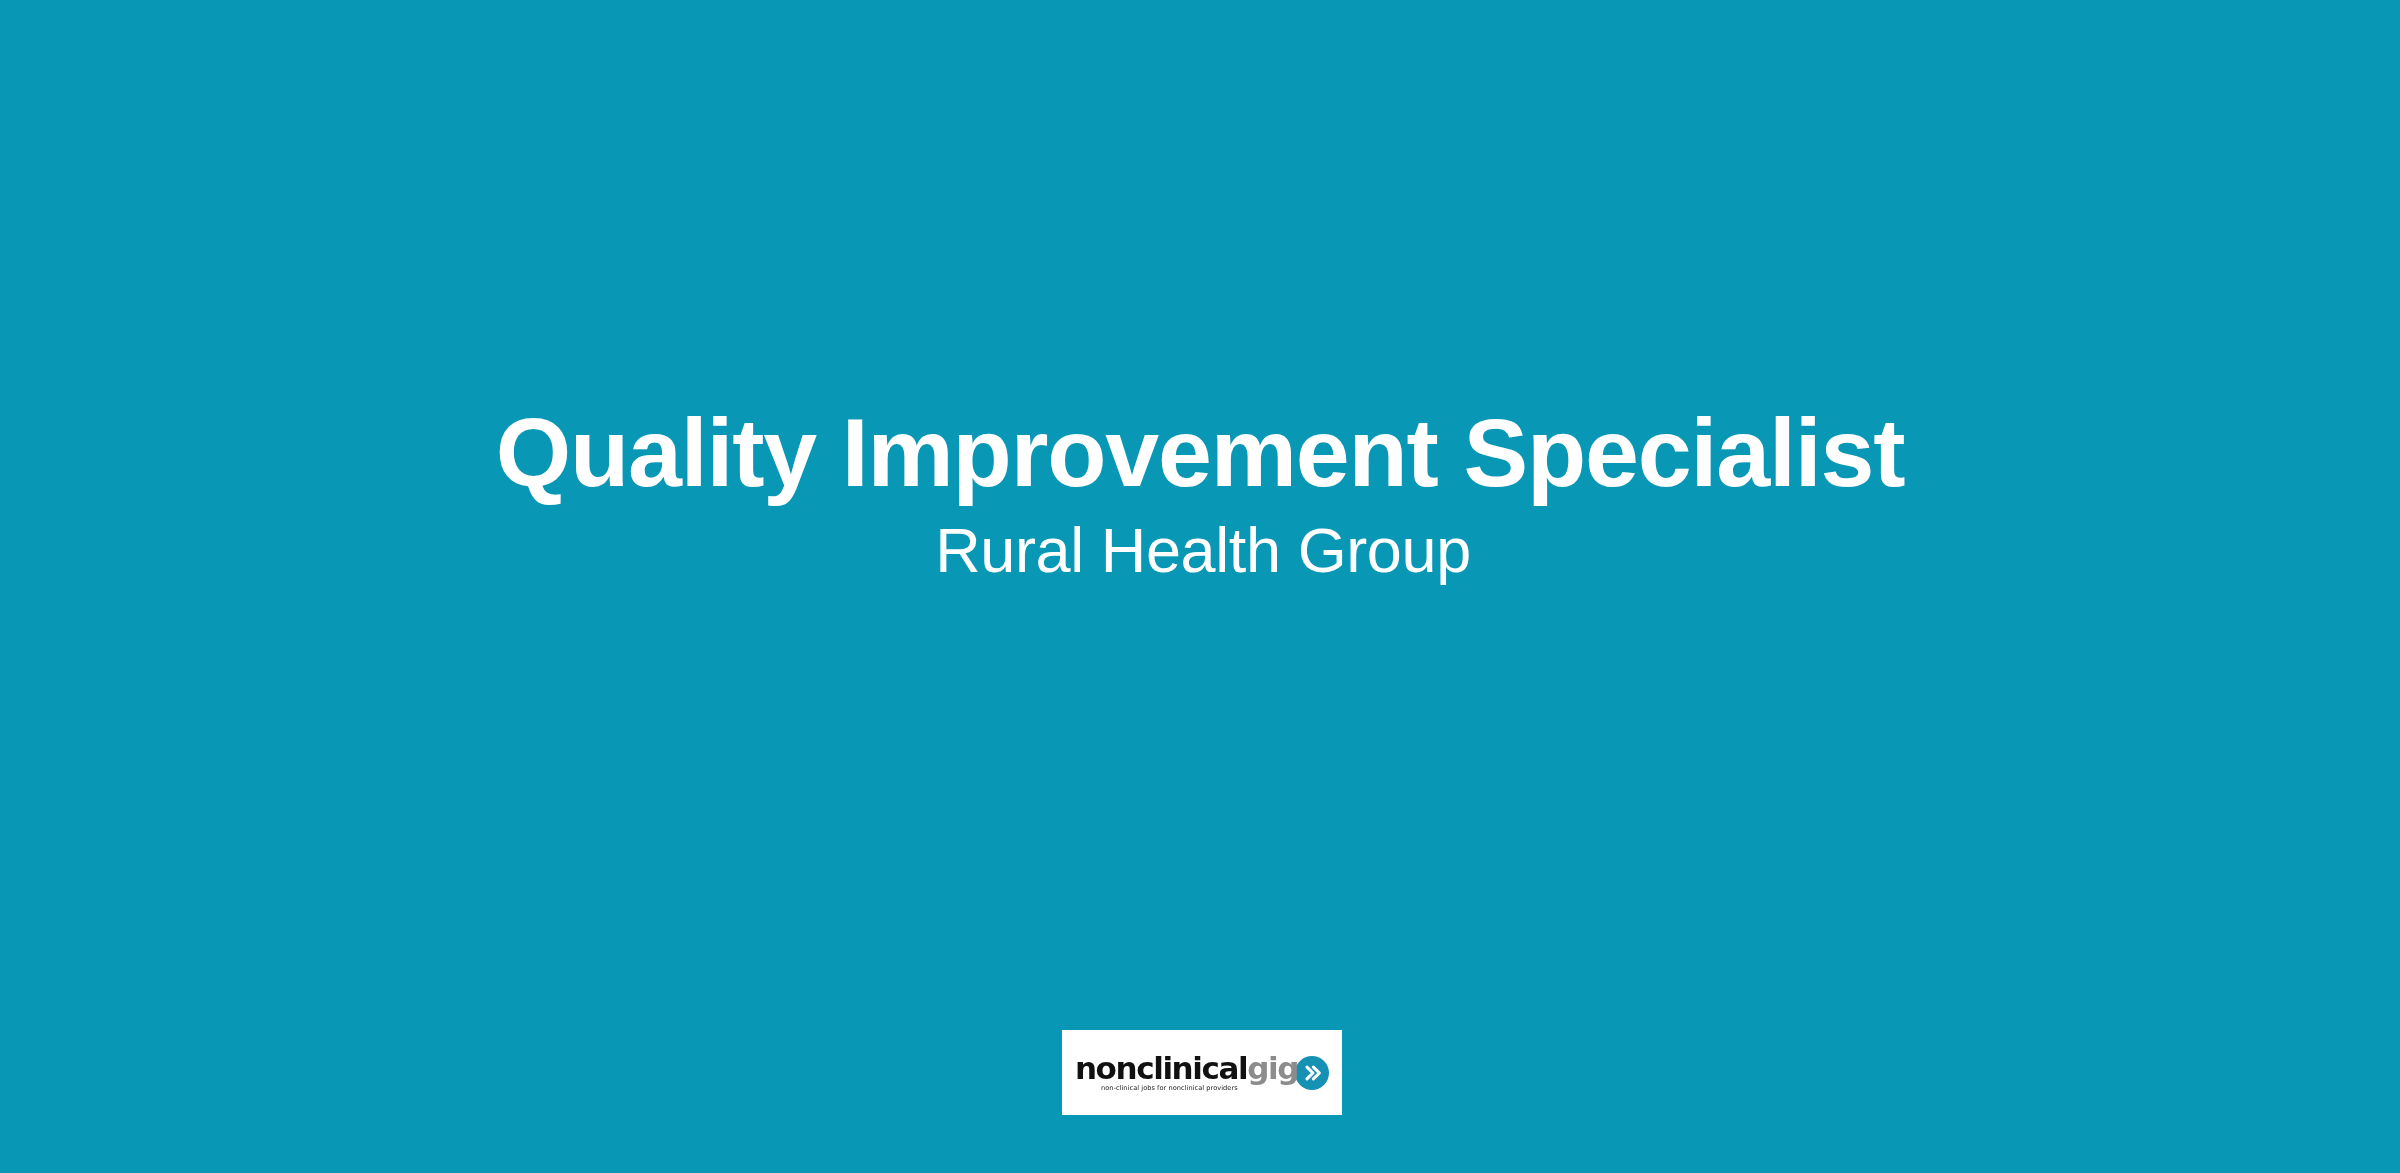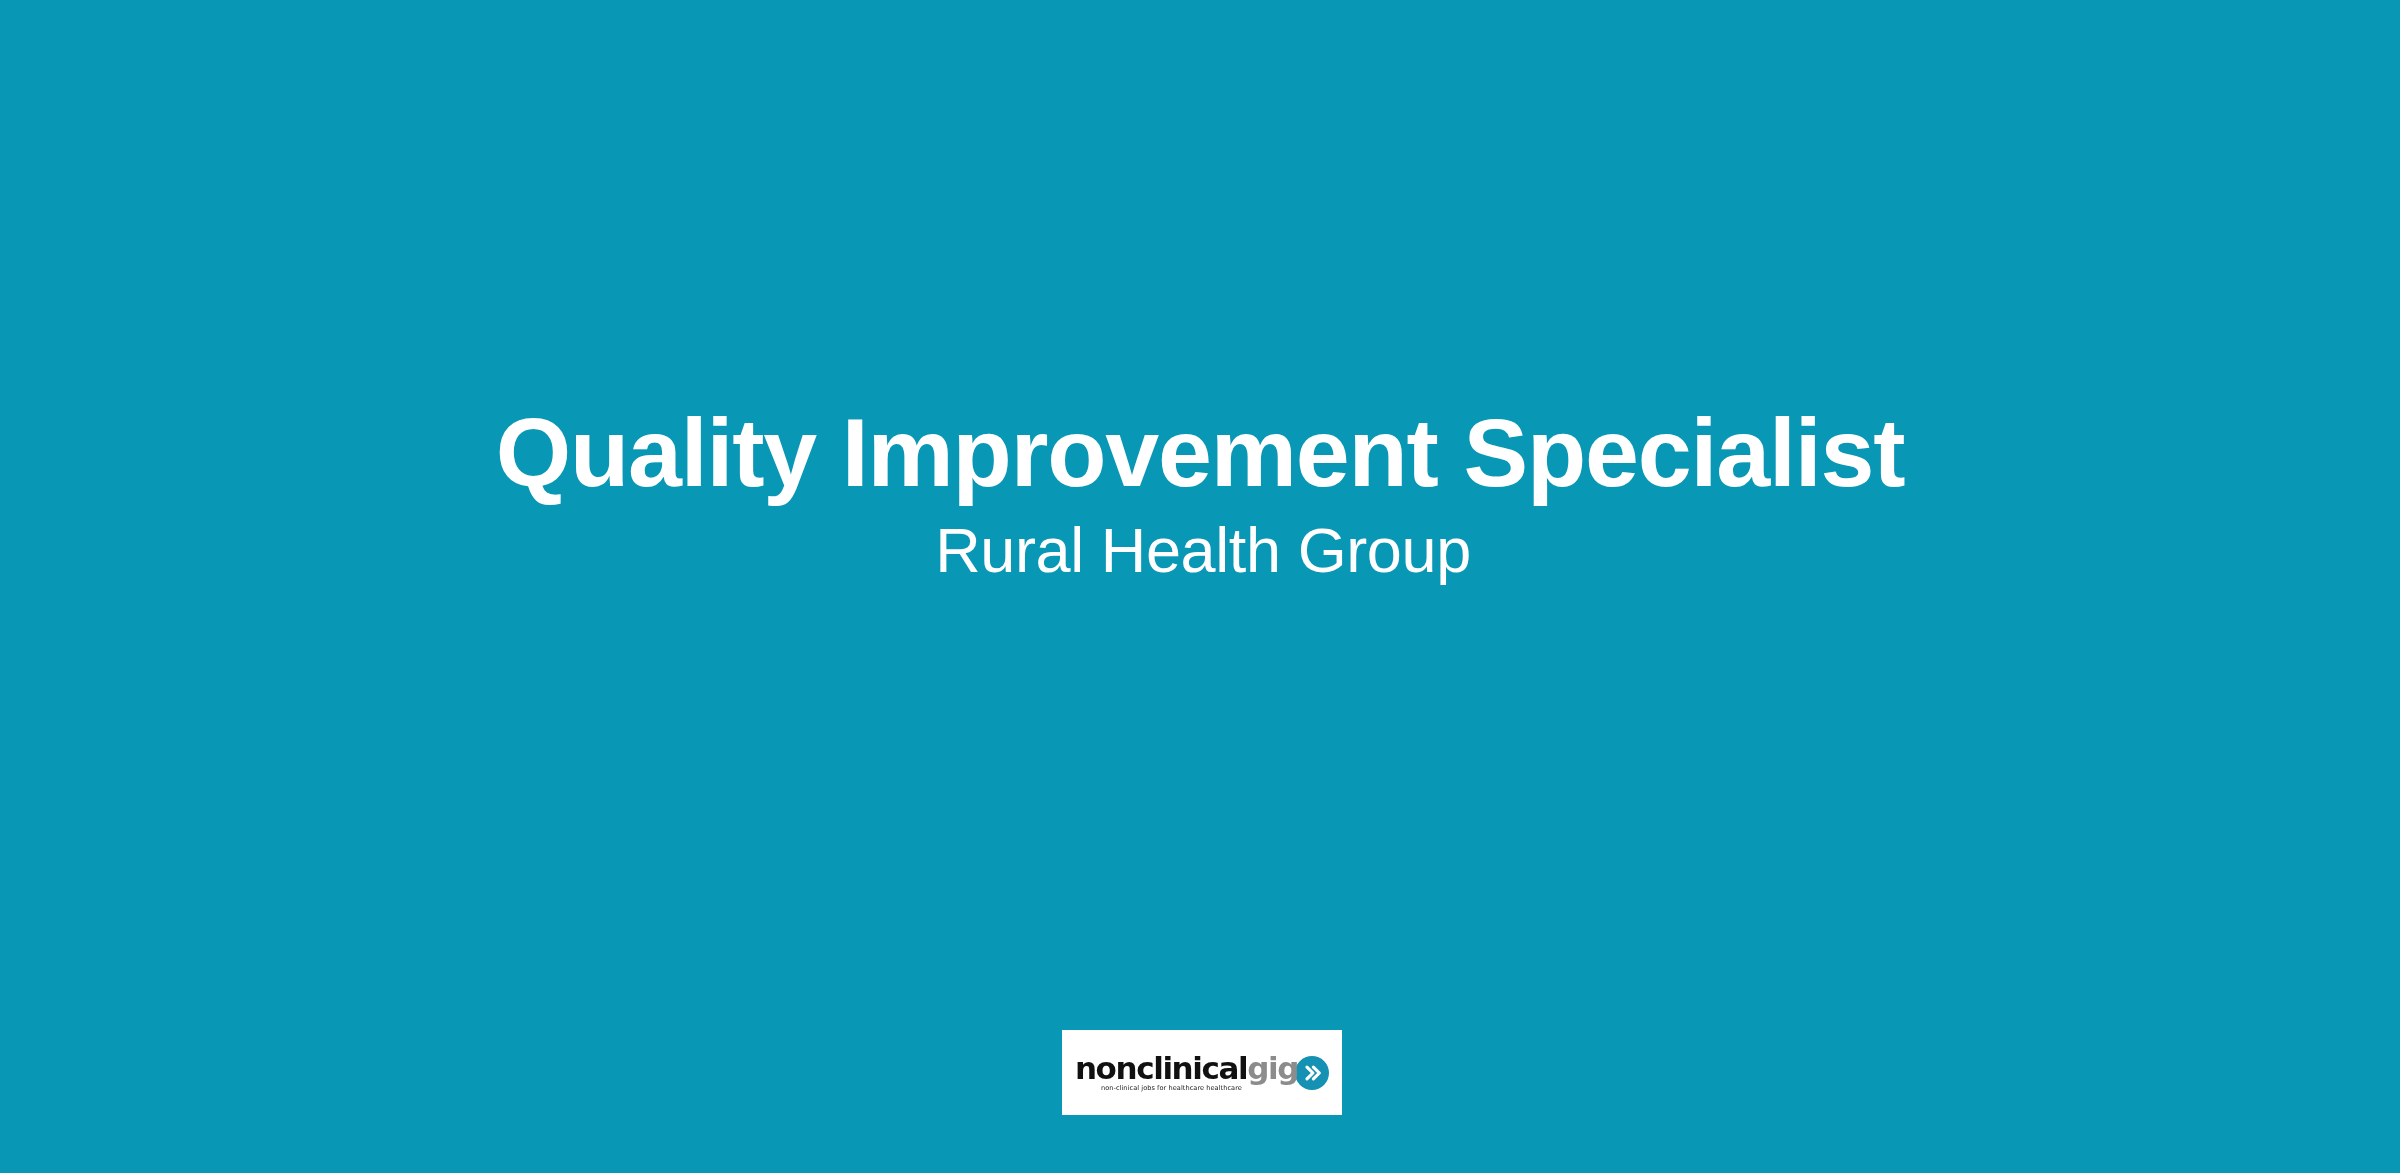--- a/index.html
+++ b/index.html
@@ -146,21 +146,21 @@
   </div>
 
   <div class="logo-card">
     <div class="logo-inner">
 
       <div class="logo-wordmark">
         <div class="logo-words">
           <span class="logo-word-primary">nonclinical</span>
             <span class="logo-word-secondary">gig</span>
         </div>
-        <div class="logo-tagline">non-clinical jobs for healthcare healthcare</div>
+        <div class="logo-tagline">non-clinical jobs for nonclinical providers</div>
       </div>
 
       <div class="logo-badge">
         <svg width="22" height="22" viewBox="0 0 24 24" aria-hidden="true">
           <path d="M6.5 5.5 L13 12 L6.5 18.5" fill="none" stroke="#ffffff" stroke-width="3.4" stroke-linecap="round" stroke-linejoin="round"></path>
           <path d="M13.5 5.5 L20 12 L13.5 18.5" fill="none" stroke="#ffffff" stroke-width="3.4" stroke-linecap="round" stroke-linejoin="round"></path>
         </svg>
       </div>
 
     </div>

